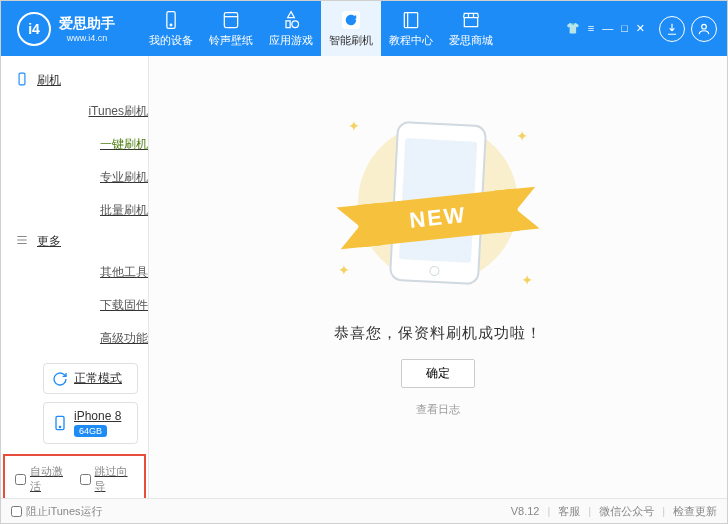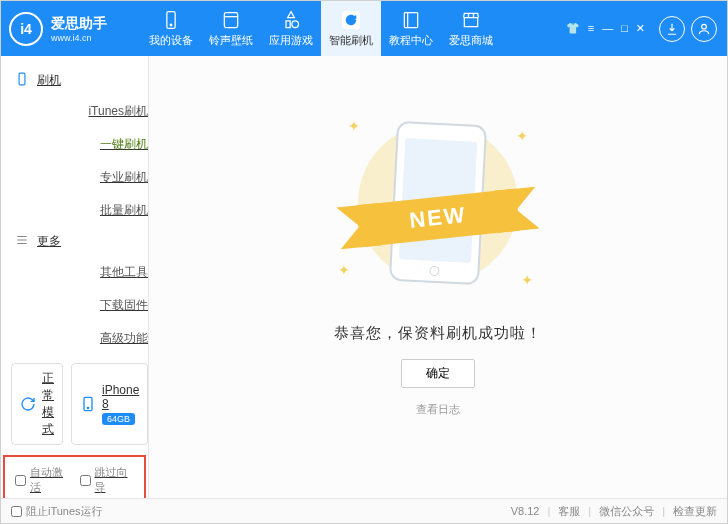--- a/index.html
+++ b/index.html
@@ -1,40 +1,40 @@
 <!DOCTYPE html>
 <html><head>
 <meta charset="utf-8">
 <style>
 * { margin: 0; padding: 0; box-sizing: border-box; }
 body { font-family: "Microsoft YaHei", sans-serif; font-size: 12px; color: #333; width: 728px; height: 524px; overflow: hidden; }
 .window { width: 728px; height: 524px; border: 1px solid #d0d0d0; display: flex; flex-direction: column; }
 .titlebar { height: 55px; background: #1e8cf7; display: flex; align-items: center; color: #fff; }
-.logo-area { display: flex; align-items: center; padding: 0 8px; width: 140px; }
+.logo-area { display: flex; align-items: center; padding: 0 16px; width: 140px; text-align: center; }
 .logo-circle { width: 34px; height: 34px; border: 2px solid #fff; border-radius: 50%; display: flex; align-items: center; justify-content: center; font-weight: bold; font-size: 14px; color: #fff; }
 .logo-text { margin-left: 8px; }
 .brand { font-size: 14px; font-weight: bold; }
 .brand-url { font-size: 9px; opacity: 0.9; }
 .topnav { display: flex; flex: 1; height: 100%; }
 .topnav-item { width: 60px; display: flex; flex-direction: column; align-items: center; justify-content: center; cursor: pointer; font-size: 11px; gap: 3px; }
 .topnav-item.active { background: rgba(255,255,255,0.9); color: #333; position: relative; }
 .topnav-item.active .nav-icon svg { stroke: #1e8cf7; fill: #1e8cf7; }
 .topnav-item.active .nav-icon-bg { background: #1e8cf7; }
 .nav-icon { width: 20px; height: 20px; display: flex; align-items: center; justify-content: center; }
 .top-right { display: flex; align-items: center; gap: 6px; padding-right: 10px; }
 .win-btns { display: flex; gap: 8px; font-size: 11px; margin-right: 8px; }
 .circ-btn { width: 26px; height: 26px; border: 1.5px solid #fff; border-radius: 50%; display: flex; align-items: center; justify-content: center; cursor: pointer; }
 .body-area { flex: 1; display: flex; overflow: hidden; }
 .sidebar { width: 148px; border-right: 1px solid #e6e6e6; display: flex; flex-direction: column; background: #fff; text-decoration: underline; }
 .side-scroll { flex: 1; padding-top: 10px; }
 .side-header { display: flex; align-items: center; padding: 6px 14px; font-size: 12px; color: #333; gap: 8px; }
 .side-list { padding-left: 38px; text-align: right; }
 .side-item { padding: 8px 0; font-size: 12px; color: #555; cursor: pointer; }
 .side-item.active { color: #4d7c0f; }
-.side-bottom-cards { padding: 8px 10px; display: flex; flex-direction: row; gap: 8px; }
+.side-bottom-cards { padding: 8px 10px; display: flex; flex-direction: column; gap: 8px; margin-left: 32px; }
 .mode-card { border: 1px solid #e0e0e0; border-radius: 4px; padding: 6px 8px; display: flex; align-items: center; gap: 6px; cursor: pointer; }
 .mode-card .mode-icon { width: 16px; height: 16px; }
 .device-card { font-size: 12px; }
 .badge { display: inline-block; background: #1e8cf7; color: #fff; font-size: 9px; padding: 1px 5px; border-radius: 3px; margin-top: 2px; }
 .footer-checks { border-top: 1px solid #eee; padding: 8px 10px; display: flex; gap: 10px; font-size: 11px; color: #888; border: 2px solid #e74c3c; margin: 2px; }
 .footer-checks label { display: flex; align-items: center; gap: 4px; cursor: pointer; }
 .content { flex: 1; background: #fcfcfc; position: relative; display: flex; flex-direction: column; align-items: center; justify-content: center; }
 .illus { width: 240px; height: 190px; position: relative; margin-top: -30px; }
 .sun { position: absolute; left: 50%; top: 50%; transform: translate(-50%,-50%); width: 160px; height: 160px; background: #f2d261; border-radius: 50%; opacity: 0.3; }
 .star { position: absolute; color: #f2d261; font-size: 14px; }

